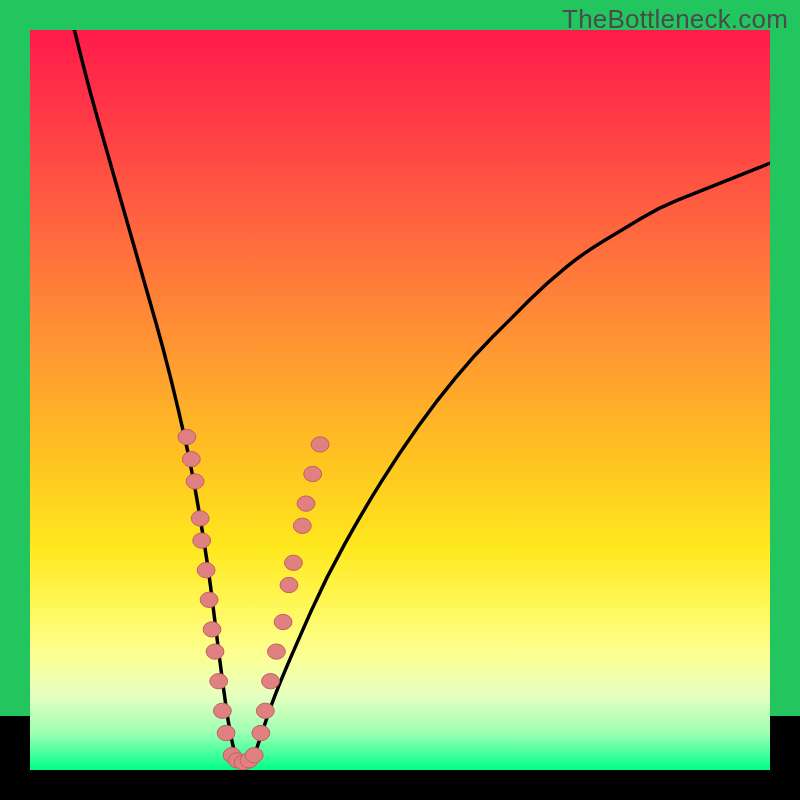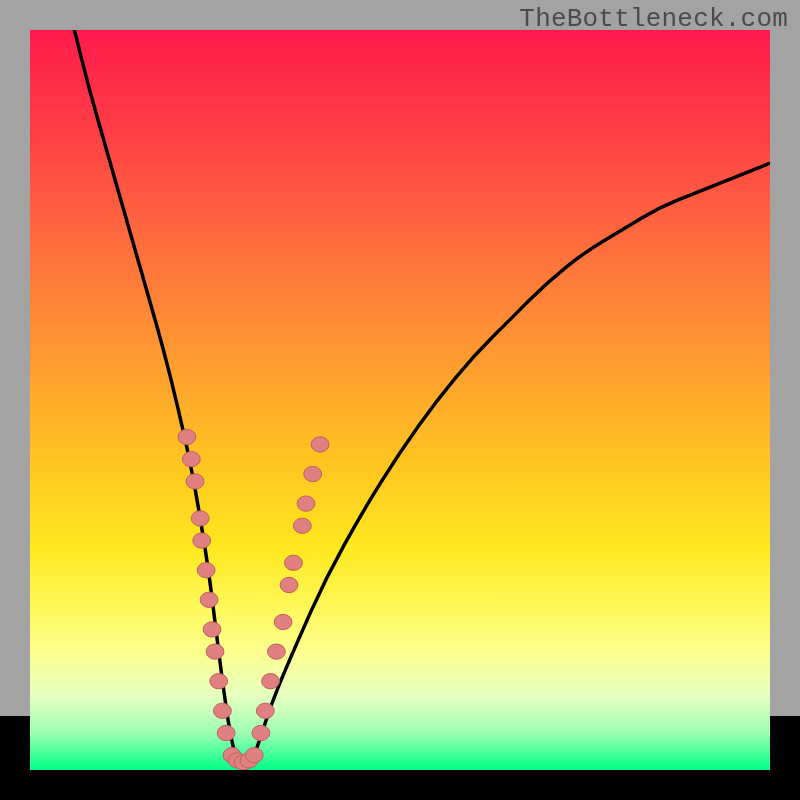--- a/index.html
+++ b/index.html
@@ -10,22 +10,21 @@
     overflow: hidden;
     background: #000;
     font-family: Arial, Helvetica, sans-serif;
   }
   .frame {
     position: absolute;
     left: 0;
     top: 0;
     width: 800px;
     height: 716px;
-    background: #a3a3a3;
-    font-family: Liberation Mono, monospace;
+    background: #22c55e;
   }
   .plot {
     position: absolute;
     left: 30px;
     top: 30px;
     width: 740px;
     height: 740px;
     background: linear-gradient(
       to bottom,
       #ff1a4b 0%,

